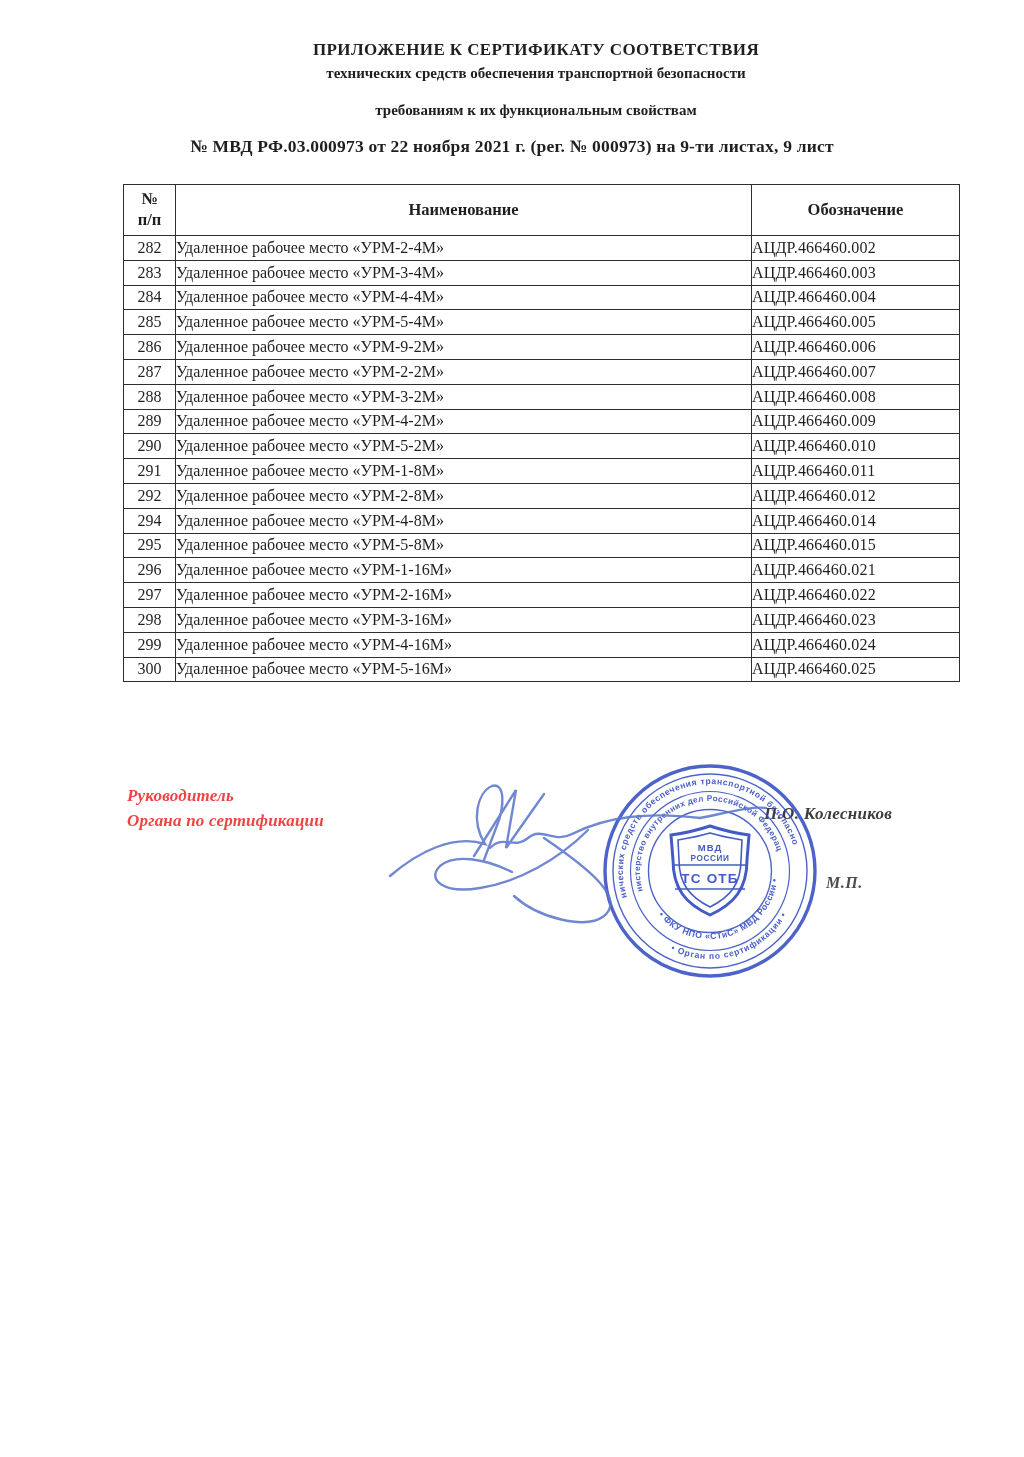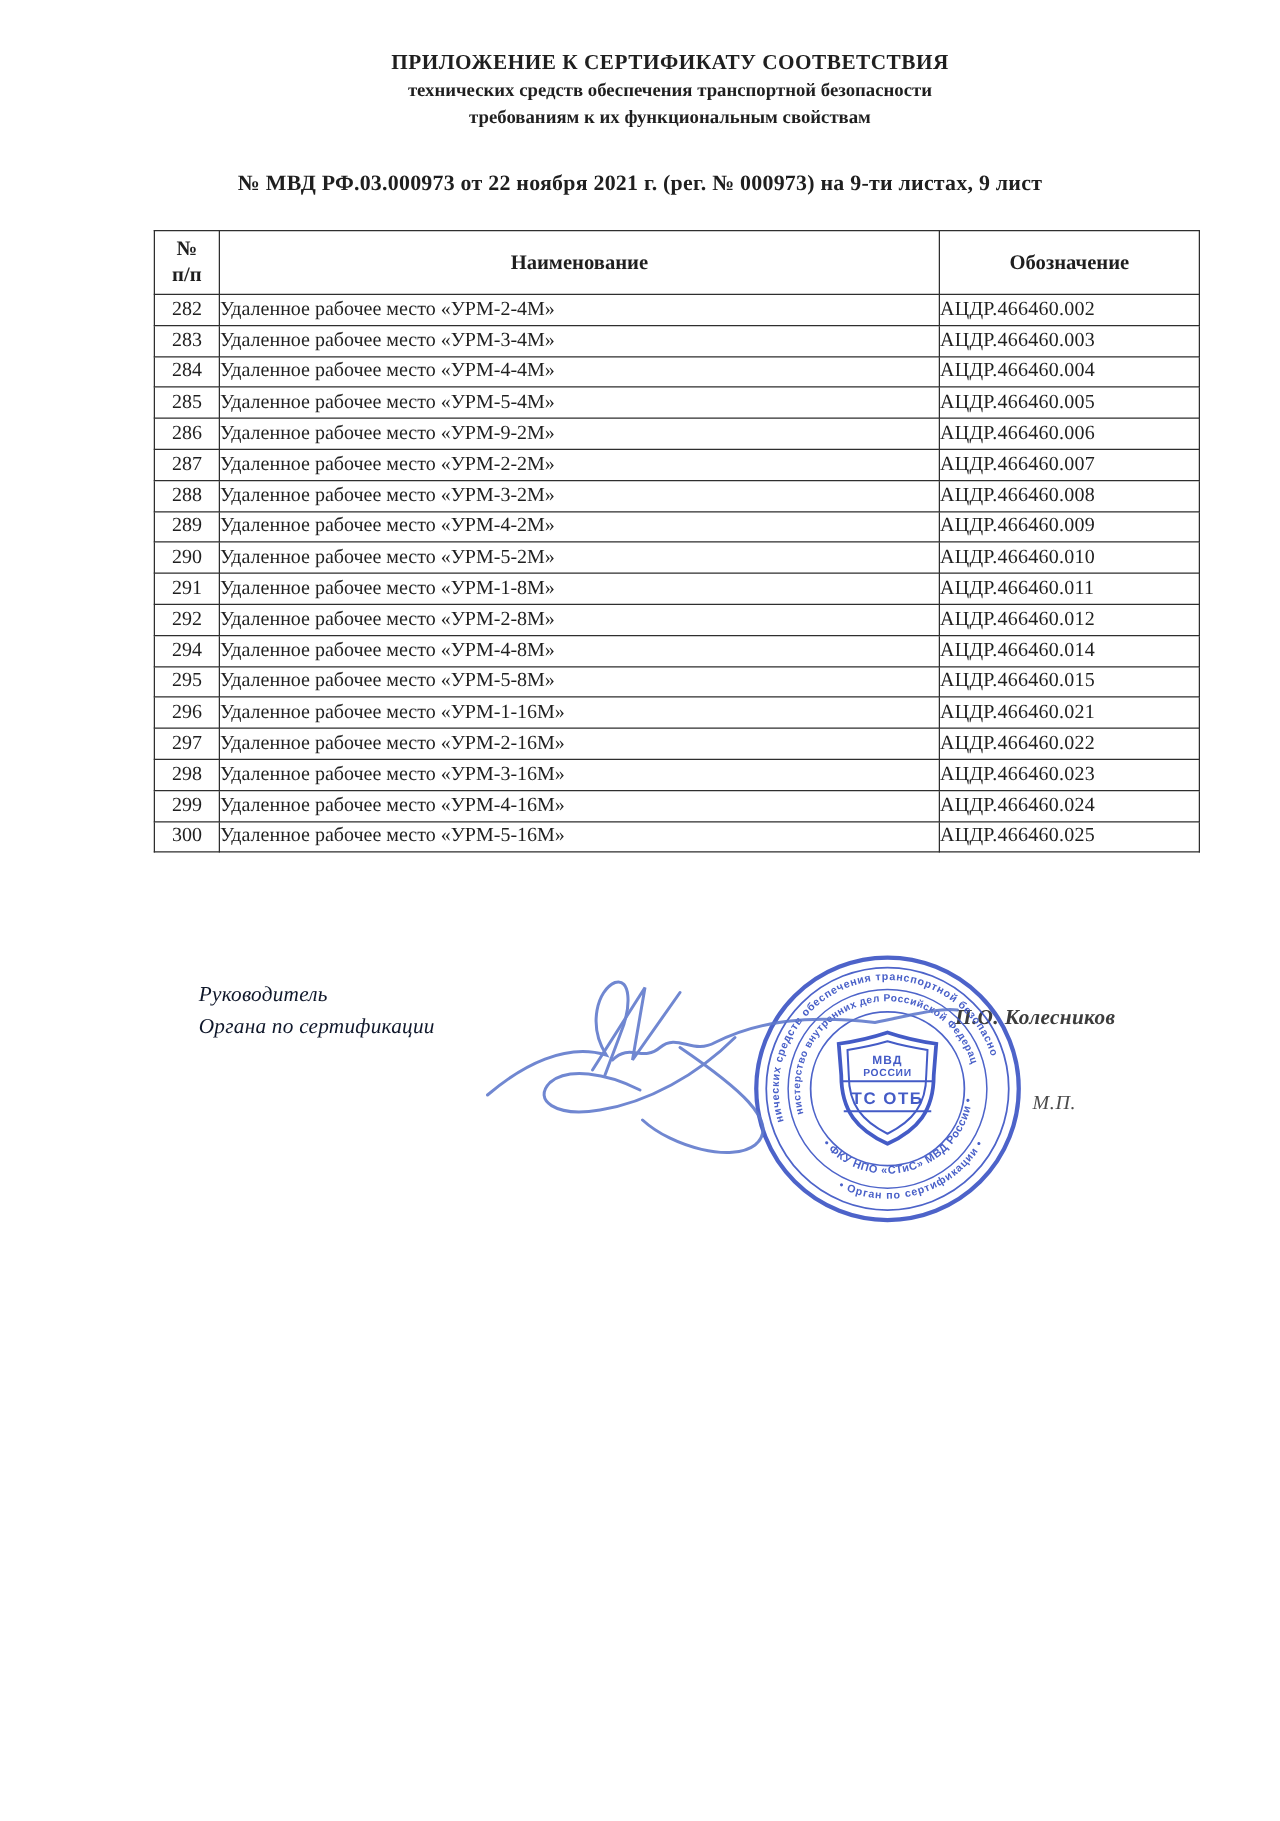--- a/index.html
+++ b/index.html
@@ -9,21 +9,21 @@
     background:#ffffff;
     font-family:"Liberation Serif","DejaVu Serif",serif;
     color:#1f1f1f;
     overflow:hidden;
     margin:0 auto;
   }
   
   .hdr{position:absolute;left:0;top:40px;width:1024px;text-align:center;}
   .hdr .t1{font-size:17px;font-weight:bold;letter-spacing:.4px;margin-left:48px;}
   .hdr .t2{font-size:15px;font-weight:bold;margin-top:5px;margin-left:48px;}
-  .hdr .t3{font-size:15px;font-weight:bold;margin-top:4px;margin-left:48px;}
+  .hdr .t3{font-size:15px;font-weight:bold;margin-top:20px;margin-left:48px;}
   .certline{
     position:absolute;left:0;top:136px;width:1024px;text-align:center;
     font-size:17.5px;font-weight:bold;letter-spacing:.2px;
   }
   
   table.items{
     position:absolute;left:123px;top:184px;width:836px;
     border-collapse:collapse;table-layout:fixed;
     font-size:16px;
   }
@@ -40,34 +40,33 @@
     height:48px;font-size:16.5px;font-weight:bold;text-align:center;
     white-space:pre-line;line-height:1.25;
   }
   table.items td{height:23.8px;padding:0;}
   td.cell-num{text-align:center;}
   td.cell-name{padding-left:14px;}
   td.cell-des{padding-left:11px;letter-spacing:.2px;}
   
   .role{
     position:absolute;left:127px;
-    font-size:17px;font-weight:normal;font-style:italic;color:#0f172a;
+    font-size:17px;font-weight:bold;font-style:italic;color:#ef4444;
     letter-spacing:.2px;
-    margin-left:32px;
   }
   .role1{top:786px;}
   .role2{top:811px;}
   .signer{
     position:absolute;left:764px;top:804px;
     font-size:17px;font-weight:bold;font-style:italic;color:#3c3c3c;
     letter-spacing:.3px;
   }
   .mp{
     position:absolute;left:826px;top:874px;
-    font-size:16px;font-style:italic;color:#4c4c4c;letter-spacing:.5px;
+    font-size:16px;font-style:italic;color:#4c4c4c;letter-spacing:.5px;font-weight:bold;
   }
   .stamp-wrap{position:absolute;left:595px;top:756px;width:230px;height:230px;}
   .sig-wrap{position:absolute;left:378px;top:768px;width:420px;height:185px;}
   .stamp-text{font-family:"Liberation Sans","DejaVu Sans",sans-serif;font-weight:bold;}
 </style>
 </head>
 <body>
 
 <div class="page">
 

